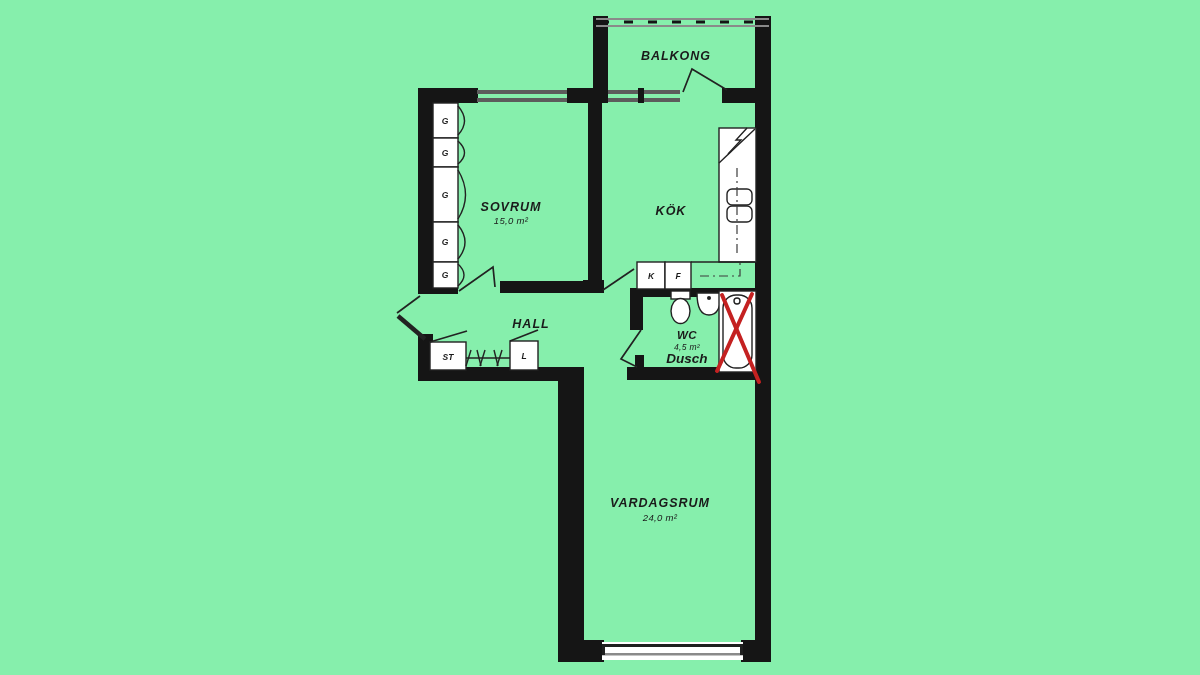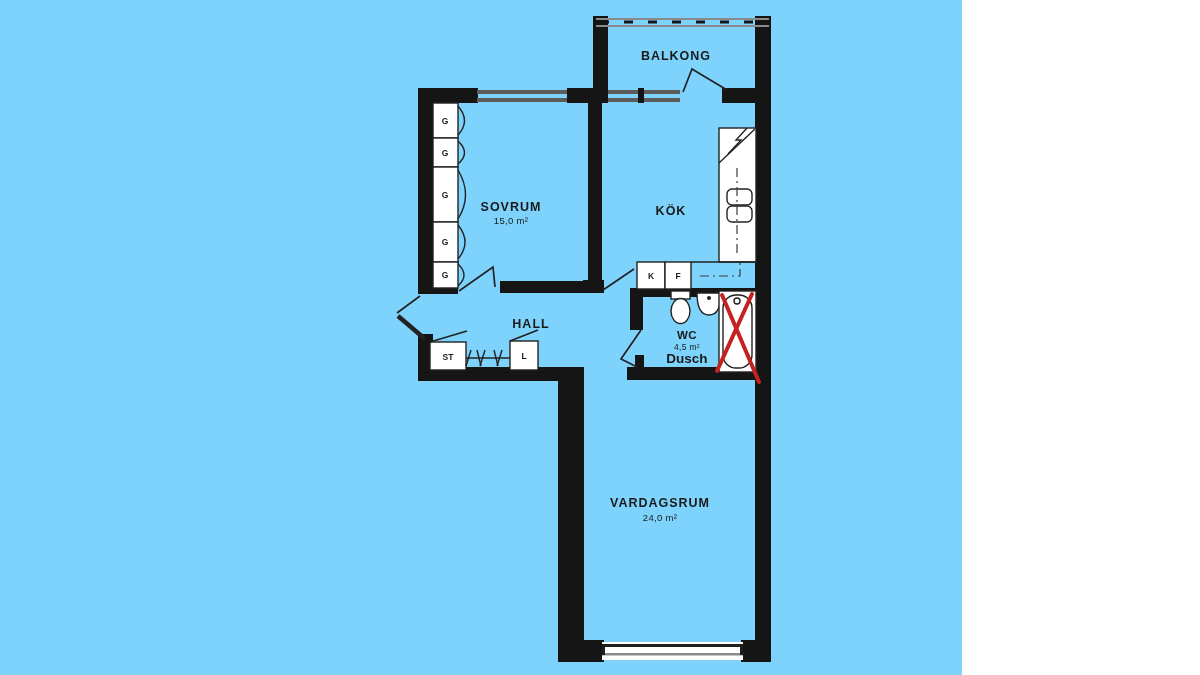--- a/index.html
+++ b/index.html
@@ -1,16 +1,16 @@
 <!DOCTYPE html>
 <html style="--wall: #151515; --line: #222222; --window: #5c5c5c; --railing: #8a8a8a; --annotation: #c42121;"><head>
 <meta charset="utf-8">
 <style>
   html,body{margin:0;padding:0;background:#ffffff;}
-  .stage{width:962px;height:675px;position:relative;background:#7dd3fc;overflow:hidden;}
+  .stage{width:1200px;height:675px;position:relative;background:#86efac;overflow:hidden;font-style:italic;}
   svg{display:block;}
   .wall{fill:var(--wall,#151515);stroke:none;}
   .thin{fill:#ffffff;stroke:var(--line,#222222);stroke-width:1.4;}
   .ln{fill:none;stroke:var(--line,#222222);stroke-width:1.4;}
   .door{fill:none;stroke:var(--line,#222222);stroke-width:1.7;}
   .leaf{fill:none;stroke:var(--line,#222222);stroke-width:4.5;}
   .winbar{fill:var(--window,#5c5c5c);}
   .rail{stroke:var(--railing,#8a8a8a);stroke-width:2;fill:none;}
   .raildash{stroke:var(--wall,#151515);stroke-width:3.2;fill:none;stroke-dasharray:9 15;}
   .dashdot{fill:none;stroke:#3d3d3d;stroke-width:1.2;stroke-dasharray:9 4 2 4;}

